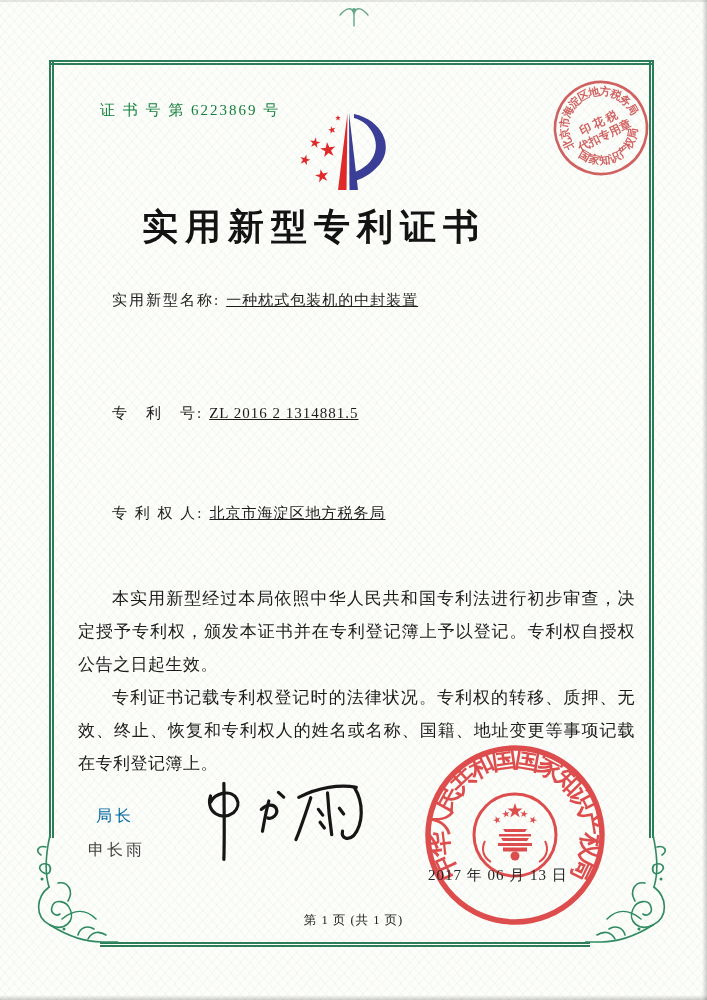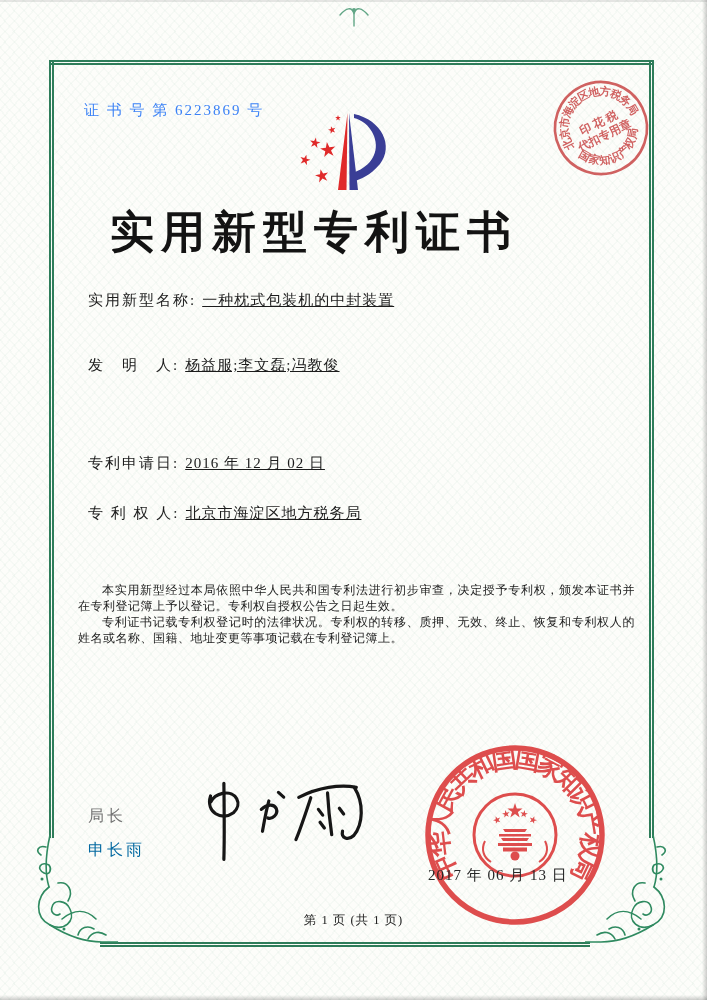--- a/index.html
+++ b/index.html
@@ -16,36 +16,36 @@
   .fl-top    { left:49px;  top:60px;  width:605px; height:0; border-top:5px double #2e7d5a; }
   .fl-left   { left:49px;  top:60px;  width:0; height:778px; border-left:5px double #2e7d5a; }
   .fl-right  { left:649px; top:60px;  width:0; height:778px; border-left:5px double #2e7d5a; }
   .fl-bottom { left:100px; top:942px; width:490px; height:0; border-top:5px double #2e7d5a; }
   .flourish  { width:100px; height:120px; }
   .flourish.mirror { transform:scaleX(-1); }
   .edge-right  { right:0; top:0; bottom:0; width:5px; background:linear-gradient(to right, transparent, rgba(90,90,90,0.30)); }
   .edge-bottom { left:0; right:0; bottom:0; height:5px; background:linear-gradient(to bottom, transparent, rgba(90,90,90,0.30)); }
   .edge-top    { left:0; right:0; top:0; height:2px; background:rgba(120,120,120,0.18); }
 
-  .cert-no { left:84px; top:101px; font-size:15px; letter-spacing:2px; color:#3b82f6; }
-  .title   { left:0; top:203px; width:628px; text-align:center; font-size:44px; font-weight:bold;
+  .cert-no { left:100px; top:101px; font-size:15px; letter-spacing:2px; color:#15803d; }
+  .title   { left:0; top:203px; width:628px; text-align:center; font-size:36px; font-weight:bold;
              letter-spacing:7px; color:#131313; }
 
   .field   { left:88px; font-size:15px; color:#1c1c1c; white-space:nowrap; }
-  .field .lbl { letter-spacing:2px; }
+  .field .lbl { letter-spacing:2px;margin-left:24px; }
   .field .val { letter-spacing:1px; margin-left:6px;text-decoration:underline; }
   .f0 { top:291px; } .f1 { top:356px; } .f2 { top:404px; }
   .f3 { top:454px; } .f4 { top:504px; } .f5 { top:554px; }
 
-  .paras { left:78px; top:582px; width:557px; font-size:12px; line-height:16px;
+  .paras { left:78px; top:582px; width:557px; font-size:17px; line-height:33px;
            text-align:justify; color:#1c1c1c; }
   .paras p { text-indent:2em; letter-spacing:0.5px; }
 
-  .signer-title { left:88px; top:806px; font-size:16px; letter-spacing:3px; color:#737373; }
-  .signer-name  { left:88px; top:840px; font-size:16px; letter-spacing:3px; color:#0369a1; }
+  .signer-title { left:96px; top:806px; font-size:16px; letter-spacing:3px; color:#0369a1; }
+  .signer-name  { left:88px; top:840px; font-size:16px; letter-spacing:3px; color:#404040; }
   .sig-svg { left:192px; top:772px; }
 
   .tax-stamp-svg { left:543px; top:70px; opacity:0.85; }
   .seal-svg { left:420px; top:740px; opacity:0.9; }
   .seal-date { left:428px; top:866px; font-size:15px; letter-spacing:1px; color:#262626; z-index:5; }
 
   .footer { left:0; top:912px; width:707px; text-align:center; font-size:12.5px;
             letter-spacing:1px; color:#1c1c1c; }
   svg text { font-family:"Liberation Serif","DejaVu Serif",serif; }
 </style>
@@ -139,25 +139,22 @@
       <text x="0" y="-2" text-anchor="middle" font-size="11.5" font-weight="bold" fill="currentColor">印 花 税</text>
       <text x="0" y="12" text-anchor="middle" font-size="11.5" font-weight="bold" fill="currentColor">代扣专用章</text>
     </g>
   </svg>
 
   <div class="abs title">实用新型专利证书</div>
 
   <div class="abs field f0">
     <span class="lbl">实用新型名称:</span><span class="val">一种枕式包装机的中封装置</span>
   </div>
-  <div class="abs field f1">
-    <span class="lbl">发　明　人:</span><span class="val">杨益服;李文磊;冯教俊</span>
-  </div>
-  <div class="abs field f3">
-    <span class="lbl">专利申请日:</span><span class="val">2016 年 12 月 02 日</span>
+  <div class="abs field f2">
+    <span class="lbl">专　利　号:</span><span class="val">ZL 2016 2 1314881.5</span>
   </div>
   <div class="abs field f4">
     <span class="lbl">专 利 权 人:</span><span class="val">北京市海淀区地方税务局</span>
   </div>
 
   <div class="abs paras">
     <p>本实用新型经过本局依照中华人民共和国专利法进行初步审查，决定授予专利权，颁发本证书并在专利登记簿上予以登记。专利权自授权公告之日起生效。</p>
     <p>专利证书记载专利权登记时的法律状况。专利权的转移、质押、无效、终止、恢复和专利权人的姓名或名称、国籍、地址变更等事项记载在专利登记簿上。</p>
   </div>
 

